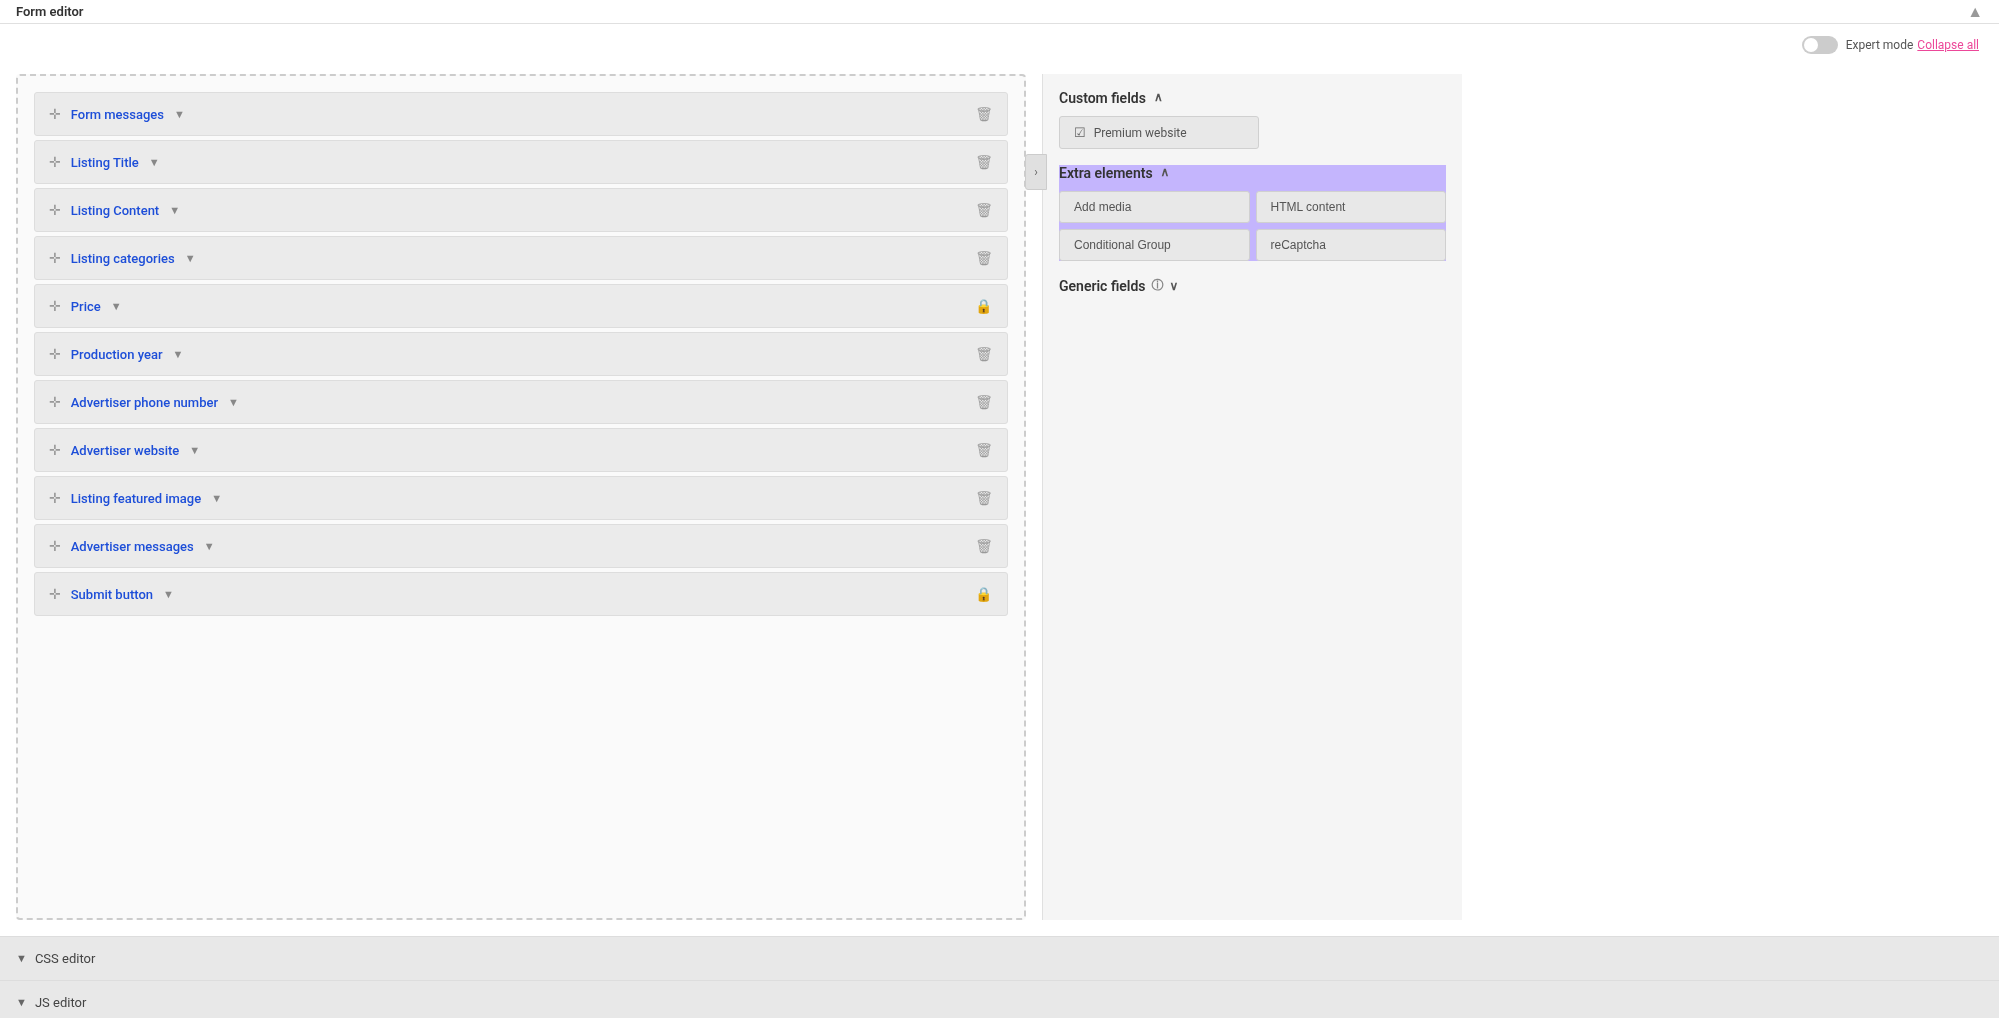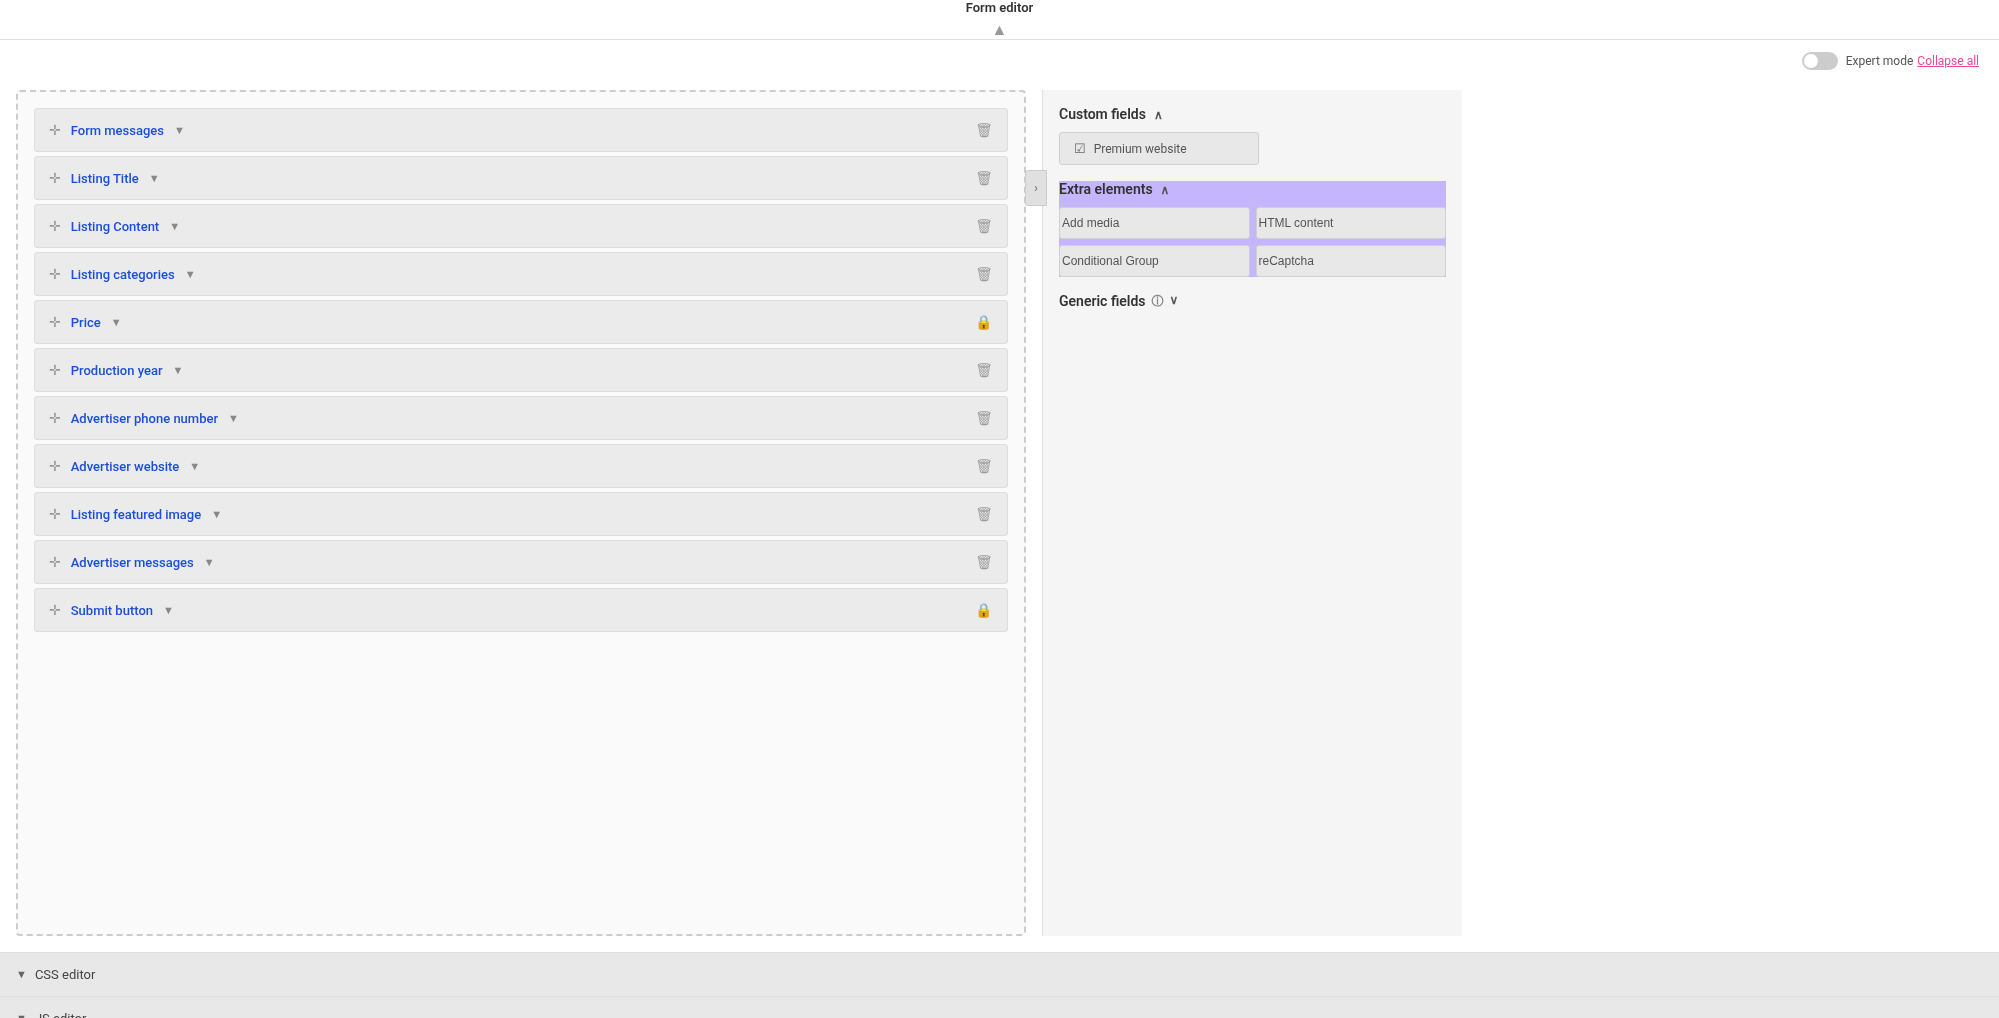--- a/index.html
+++ b/index.html
@@ -11,24 +11,23 @@
       min-height: 1018px;
       width: 1999px;
     }
 
     
     .header {
       display: flex;
       align-items: center;
       justify-content: space-between;
       padding: 0 16px;
-      height: 40px;
+      height: 24px;
       background: #fff;
       border-bottom: 1px solid #e0e0e0;
-      flex-direction: column;
     }
     .header-title {
       font-size: 13px;
       font-weight: 600;
       color: #333;
     }
     .header-close {
       font-size: 16px;
       color: #999;
       cursor: pointer;
@@ -161,21 +160,21 @@
       align-items: center;
       justify-content: center;
       cursor: pointer;
       font-size: 12px;
       color: #666;
     }
 
     
     .section-header {
       display: flex;
-      align-items: flex-end;
+      align-items: flex-start;
       gap: 8px;
       font-size: 14px;
       font-weight: 600;
       color: #333;
       margin-bottom: 10px;
     }
     .section-chevron {
       font-size: 12px;
       color: #555;
     }
@@ -207,35 +206,35 @@
       background: #c4b5fd;
     }
     .extra-elements-grid {
       display: grid;
       grid-template-columns: 1fr 1fr;
       gap: 6px;
     }
     .extra-element-btn {
       background: #e8e8e8;
       border: 1px solid #d0d0d0;
-      padding: 8px 2px;
+      padding: 8px 14px;
       border-radius: 3px;
       font-size: 12px;
       color: #555;
       cursor: pointer;
       text-align: left;
     }
 
     
     .generic-fields-section {
       background: #f5f5f5;
     }
     .generic-fields-header {
       display: flex;
-      align-items: flex-start;
+      align-items: center;
       gap: 6px;
     }
     .info-icon {
       color: #888;
       font-size: 12px;
       cursor: pointer;
     }
 
     
     .bottom-panels {

